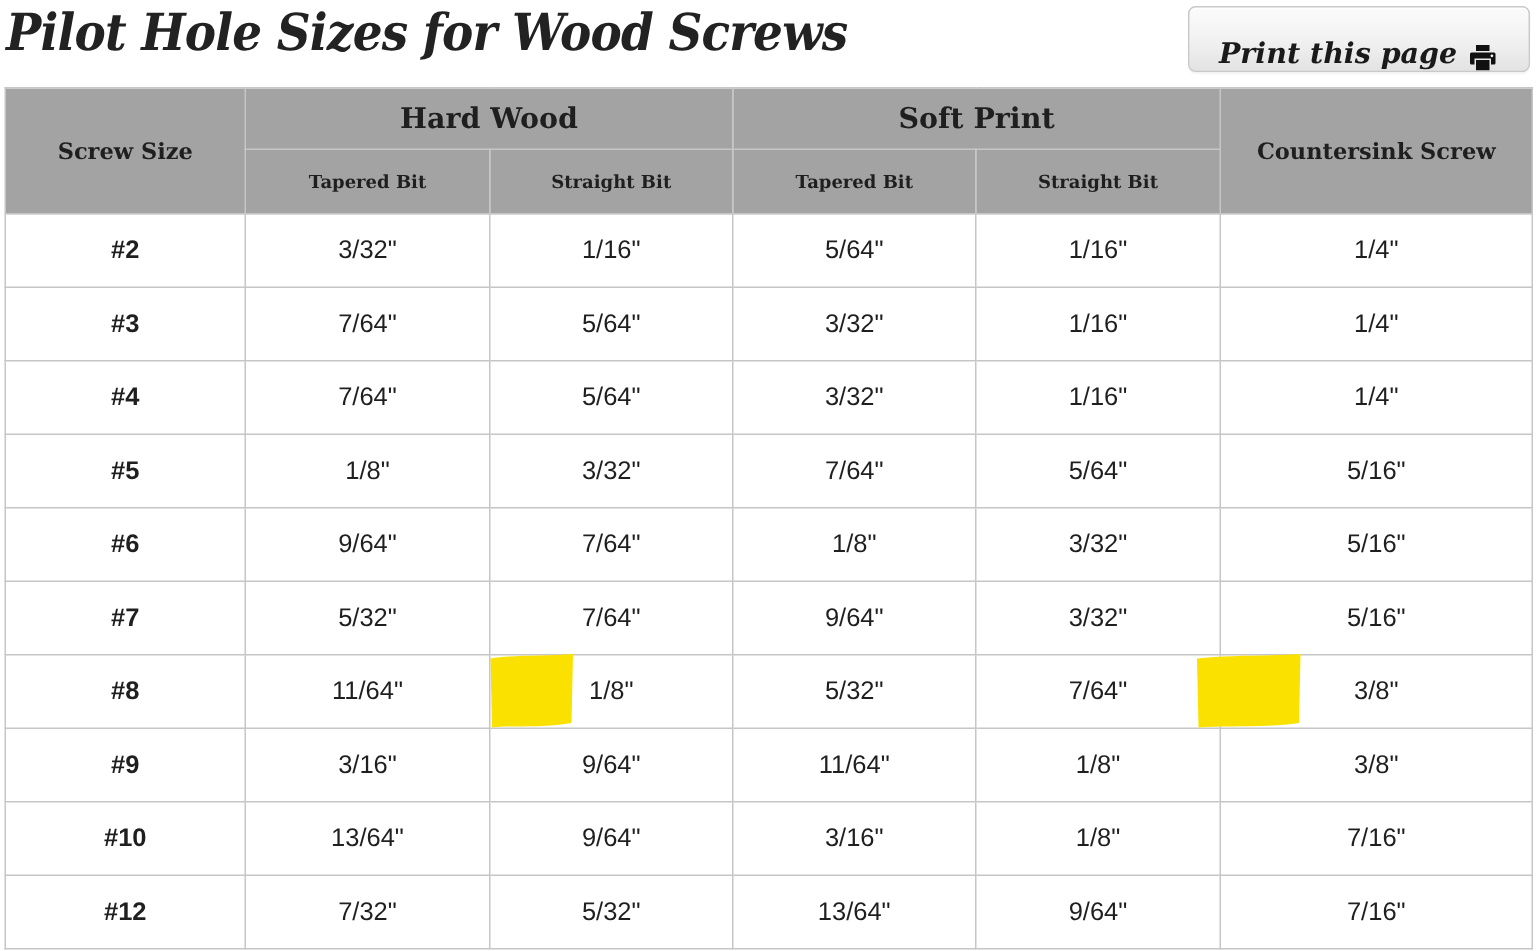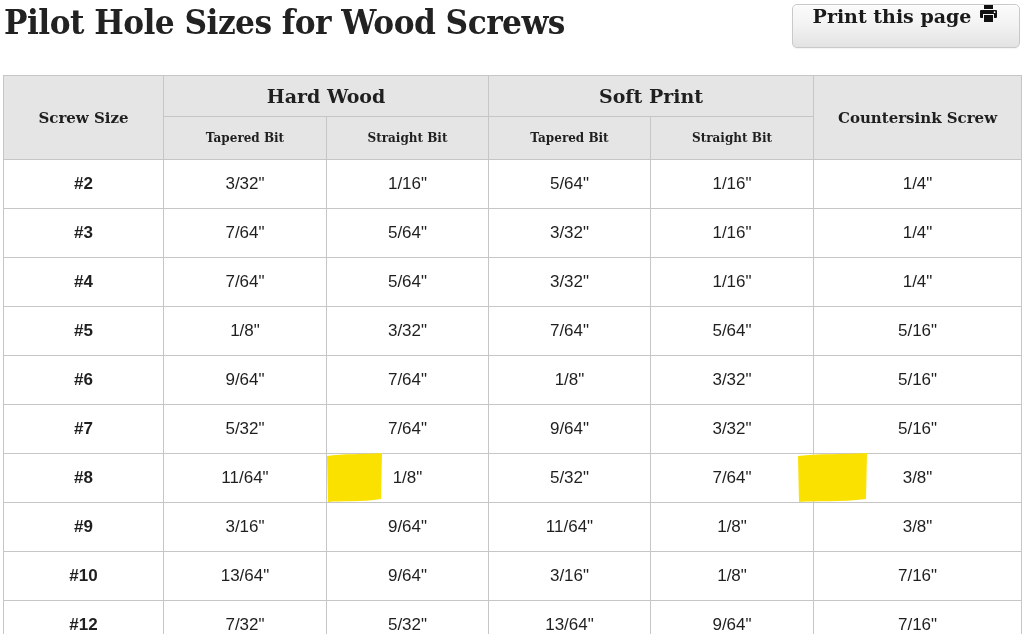--- a/index.html
+++ b/index.html
@@ -11,22 +11,23 @@
     background: #ffffff;
   }
   body {
     font-family: "Liberation Sans", sans-serif;
     -webkit-font-smoothing: antialiased;
   }
 
   
   .page-header {
     position: relative;
-    height: 75px;
+    height: 58px;
     padding: 0;
+    font-style: italic;
   }
   .page-title {
     position: absolute;
     left: 4px;
     top: -2px;
     margin: 0;
     font-family: "DejaVu Serif", "Liberation Serif", serif;
     font-weight: bold;
     font-size: 34px;
     letter-spacing: -0.6px;
@@ -41,21 +42,21 @@
     right: 4px;
     top: 4px;
     width: 228px;
     height: 44px;
     box-sizing: border-box;
     border: 1px solid #c9c9c9;
     border-radius: 5px;
     background: linear-gradient(to bottom, #fbfbfb 0%, #f3f3f3 45%, #e3e3e3 100%);
     box-shadow: inset 0 1px 0 #ffffff, 0 1px 1px rgba(0,0,0,0.05);
     display: flex;
-    align-items: flex-start;
+    align-items: flex-end;
     justify-content: center;
     gap: 9px;
     cursor: pointer;
     user-select: none;
   }
   .print-button-label {
     font-family: "DejaVu Serif", "Liberation Serif", serif;
     font-weight: bold;
     font-size: 19px;
     color: #1a1a1a;
@@ -81,21 +82,21 @@
     border: 1px solid #c6c6c6;
   }
   table.pilot-table th,
   table.pilot-table td {
     border: 1px solid #c6c6c6;
     text-align: center;
     vertical-align: middle;
     padding: 0;
   }
   table.pilot-table thead th {
-    background: #e5e5e5;
+    background: #a3a3a3;
     font-family: "DejaVu Serif", "Liberation Serif", serif;
     font-weight: bold;
     color: #1f1f1f;
   }
   th.group-head {
     height: 40px;
     font-size: 19px;
   }
   th.sub-head {
     height: 42px;

